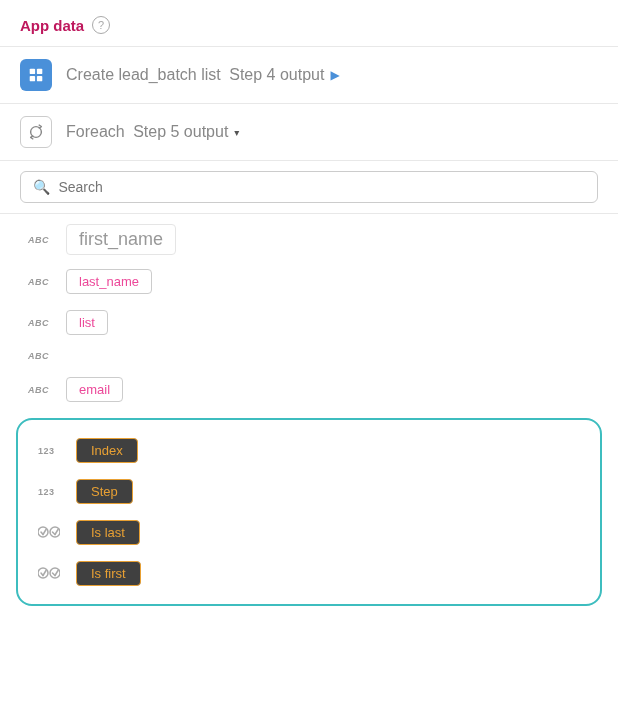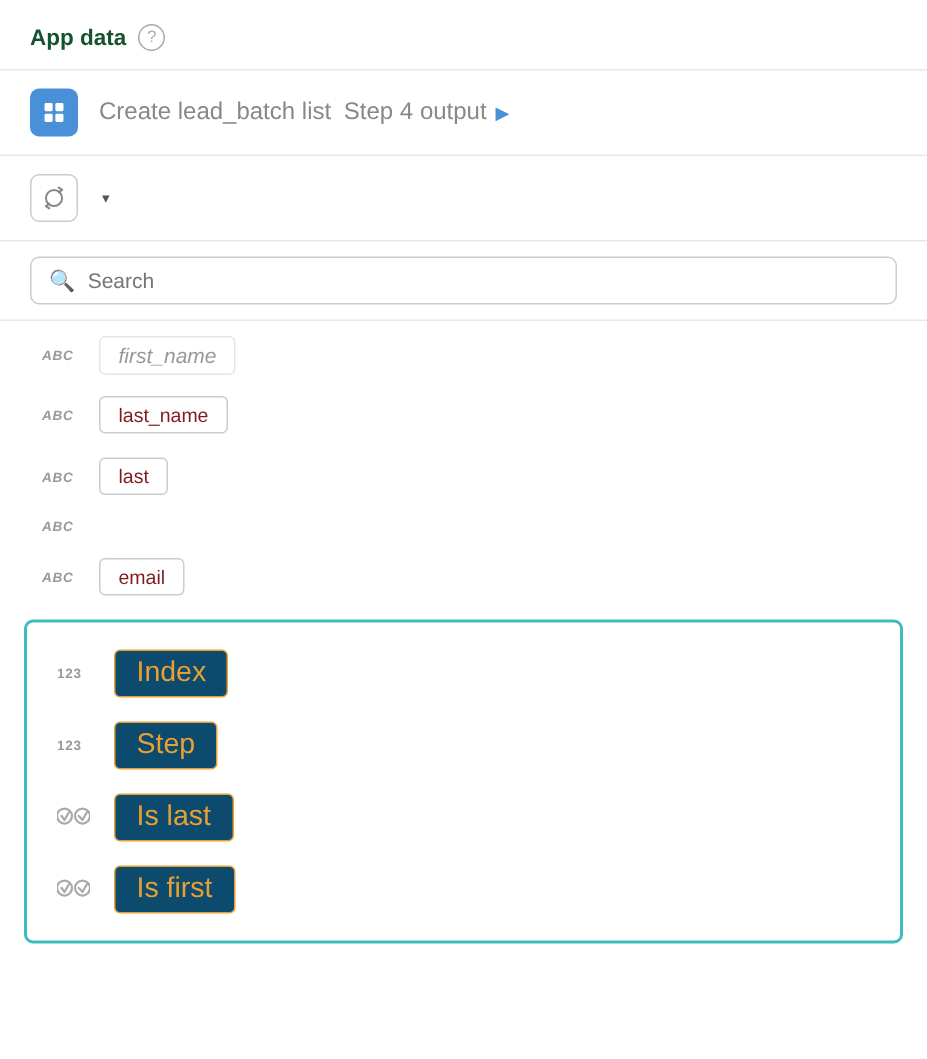--- a/index.html
+++ b/index.html
@@ -18,21 +18,21 @@
     }
     .header {
       display: flex;
       align-items: center;
       padding: 16px 20px 12px 20px;
       border-bottom: 1px solid #e8e8e8;
     }
     .header-title {
       font-size: 15px;
       font-weight: 600;
-      color: #14532d;
+      color: #be185d;
     }
     .help-icon {
       margin-left: 8px;
       width: 18px;
       height: 18px;
       border-radius: 50%;
       border: 1.5px solid #aaa;
       display: inline-flex;
       align-items: center;
       justify-content: center;
@@ -131,30 +131,30 @@
       width: 32px;
       flex-shrink: 0;
       margin-right: 6px;
       font-style: italic;
     }
     .item-chip {
       border: 1.5px solid #ccc;
       border-radius: 4px;
       padding: 4px 12px;
       font-size: 13px;
-      color: #7f1d1d;
+      color: #ec4899;
       background: #fff;
       cursor: pointer;
     }
 
     
     .foreach-section {
       margin: 0 16px 16px 16px;
       border: 2.5px solid #3dbdbf;
-      border-radius: 6px;
+      border-radius: 16px;
       padding: 10px 0;
       background: #fff;
     }
     .foreach-item-row {
       display: flex;
       align-items: center;
       padding: 8px 20px;
     }
     .foreach-type-badge {
       font-size: 9px;
@@ -162,40 +162,39 @@
       font-weight: 600;
       letter-spacing: 0.5px;
       width: 32px;
       flex-shrink: 0;
       margin-right: 6px;
     }
     .foreach-chip {
       border: 1.5px solid #e8a033;
       border-radius: 4px;
       padding: 4px 14px;
-      font-size: 19px;
+      font-size: 13px;
       color: #e8a033;
-      background: #0c4a6e;
+      background: #404040;
       cursor: pointer;
     }
     
     .scroll-hint {
       display: flex;
       align-items: center;
       padding: 2px 28px 6px 28px;
     }
     .scroll-hint-chip {
       border: 1.5px solid #ccc;
       border-radius: 4px;
       padding: 4px 12px;
-      font-size: 14px;
+      font-size: 18px;
       color: #333;
       background: #fff;
       opacity: 0.5;
-      font-style: italic;
     }
   </style>
 </head>
 <body>
 
 <div class="panel">
 
   <div class="header">
     <span class="header-title">App data</span>
     <span class="help-icon">?</span>
@@ -219,20 +218,24 @@
 
   <div class="step-row">
     <div class="step-icon step-icon-foreach">
       <svg viewBox="0 0 20 20" xmlns="http://www.w3.org/2000/svg">
         <path d="M4 10 C4 6.5 7 4 10 4 C13 4 16 6.5 16 10" stroke="#888" stroke-width="1.5" fill="none" stroke-linecap="round"></path>
         <path d="M4 10 C4 13.5 7 16 10 16 C13 16 16 13.5 16 10" stroke="#888" stroke-width="1.5" fill="none" stroke-linecap="round"></path>
         <polyline points="13,2 16,4 13,6" fill="none" stroke="#888" stroke-width="1.5" stroke-linejoin="round"></polyline>
         <polyline points="7,14 4,16 7,18" fill="none" stroke="#888" stroke-width="1.5" stroke-linejoin="round"></polyline>
       </svg>
     </div>
+    <span class="step-label">
+      <span>Foreach</span>
+      <span>Step 5 output</span>
+    </span>
     <span class="dropdown-arrow">▾</span>
   </div>
 
   <div class="search-container">
     <div class="search-box">
       <span class="search-icon">🔍</span>
       <input class="search-input" type="text" placeholder="Search" style="">
     </div>
   </div>
 
@@ -243,21 +246,21 @@
       <span class="scroll-hint-chip">first_name</span>
     </div>
 
     <div class="item-row">
       <span class="item-type-badge">ABC</span>
       <span class="item-chip">last_name</span>
     </div>
 
     <div class="item-row">
       <span class="item-type-badge">ABC</span>
-      <span class="item-chip">last</span>
+      <span class="item-chip">list</span>
     </div>
 
     <div class="item-row">
       <span class="item-type-badge">ABC</span>
     </div>
 
     <div class="item-row">
       <span class="item-type-badge">ABC</span>
       <span class="item-chip">email</span>
     </div>

